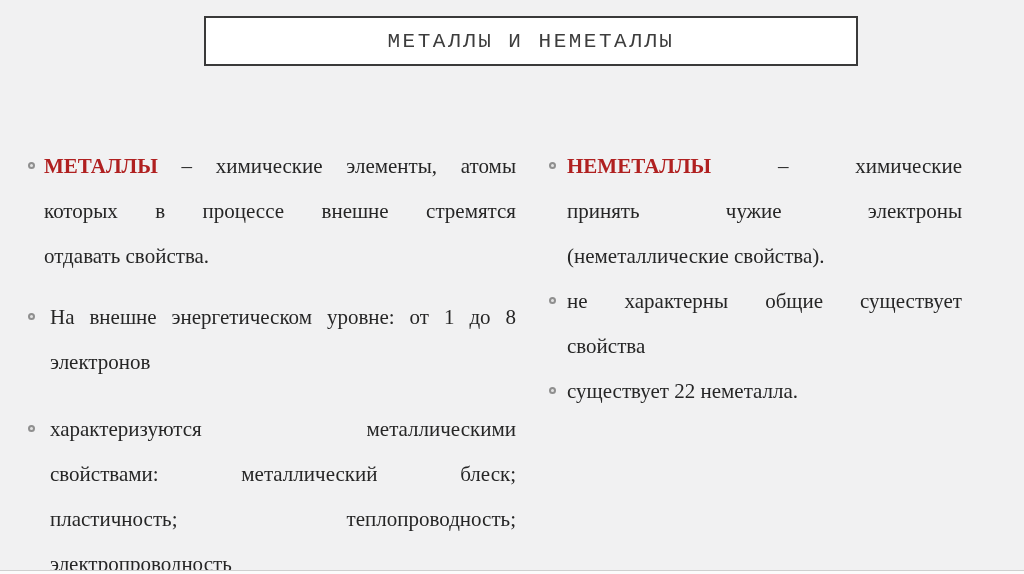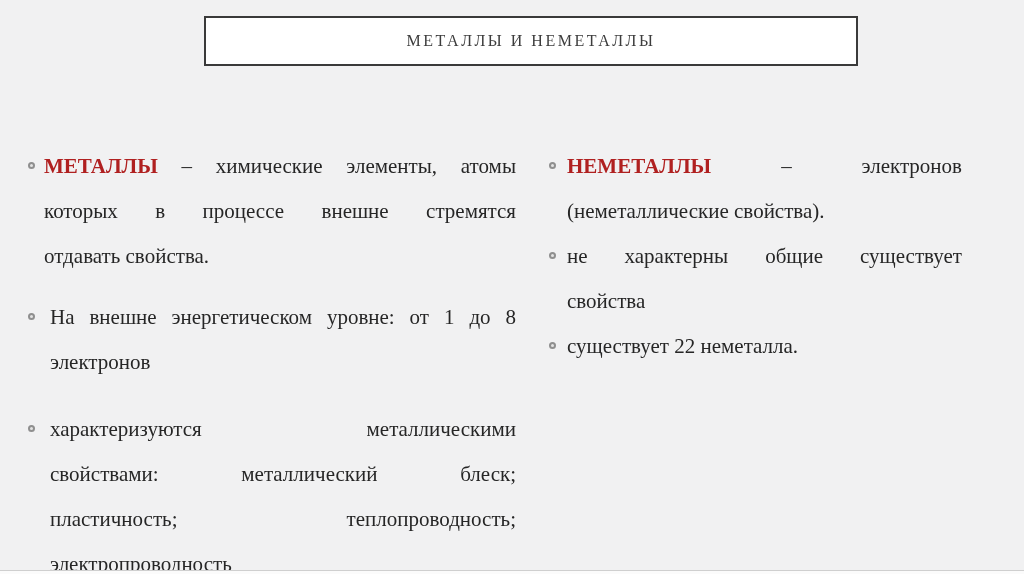--- a/index.html
+++ b/index.html
@@ -21,22 +21,22 @@
   }
   .title-box {
     position: absolute;
     left: 204px; top: 16px;
     width: 654px; height: 50px;
     background: #ffffff;
     border: 2px solid var(--title-border);
     display: flex; align-items: center; justify-content: center;
   }
   .title-text {
-    font-family: Liberation Serif, serif;
-    font-size: 16px;
+    font-family: Liberation Mono, monospace;
+    font-size: 21px;
     letter-spacing: 2.5px;
     color: var(--title-text);
     white-space: nowrap;
   }
   .col { position: absolute; top: 134px; }
   .col-left  { left: 28px;  width: 488px; }
   .col-right { left: 549px; width: 413px; }
   .bullet-item {
     position: relative;
     padding-left: 16px;
@@ -113,21 +113,22 @@
     <div class="line">пластичность; теплопроводность;</div>
     <div class="line last">электропроводность</div>
   </div>
 
 </div>
 
 <div class="col col-right">
 
   <div class="bullet-item">
     <span class="dot"></span>
-    <div class="line"><span class="term">НЕМЕТАЛЛЫ</span><span> – электронов</span></div>
+    <div class="line"><span class="term">НЕМЕТАЛЛЫ</span><span> – химические</span></div>
+    <div class="line">принять чужие электроны</div>
     <div class="line last">(неметаллические свойства).</div>
   </div>
 
   <div class="bullet-item gap-s">
     <span class="dot"></span>
     <div class="line">не характерны общие существует</div>
     <div class="line last">свойства</div>
   </div>
 
   <div class="bullet-item gap-s">

